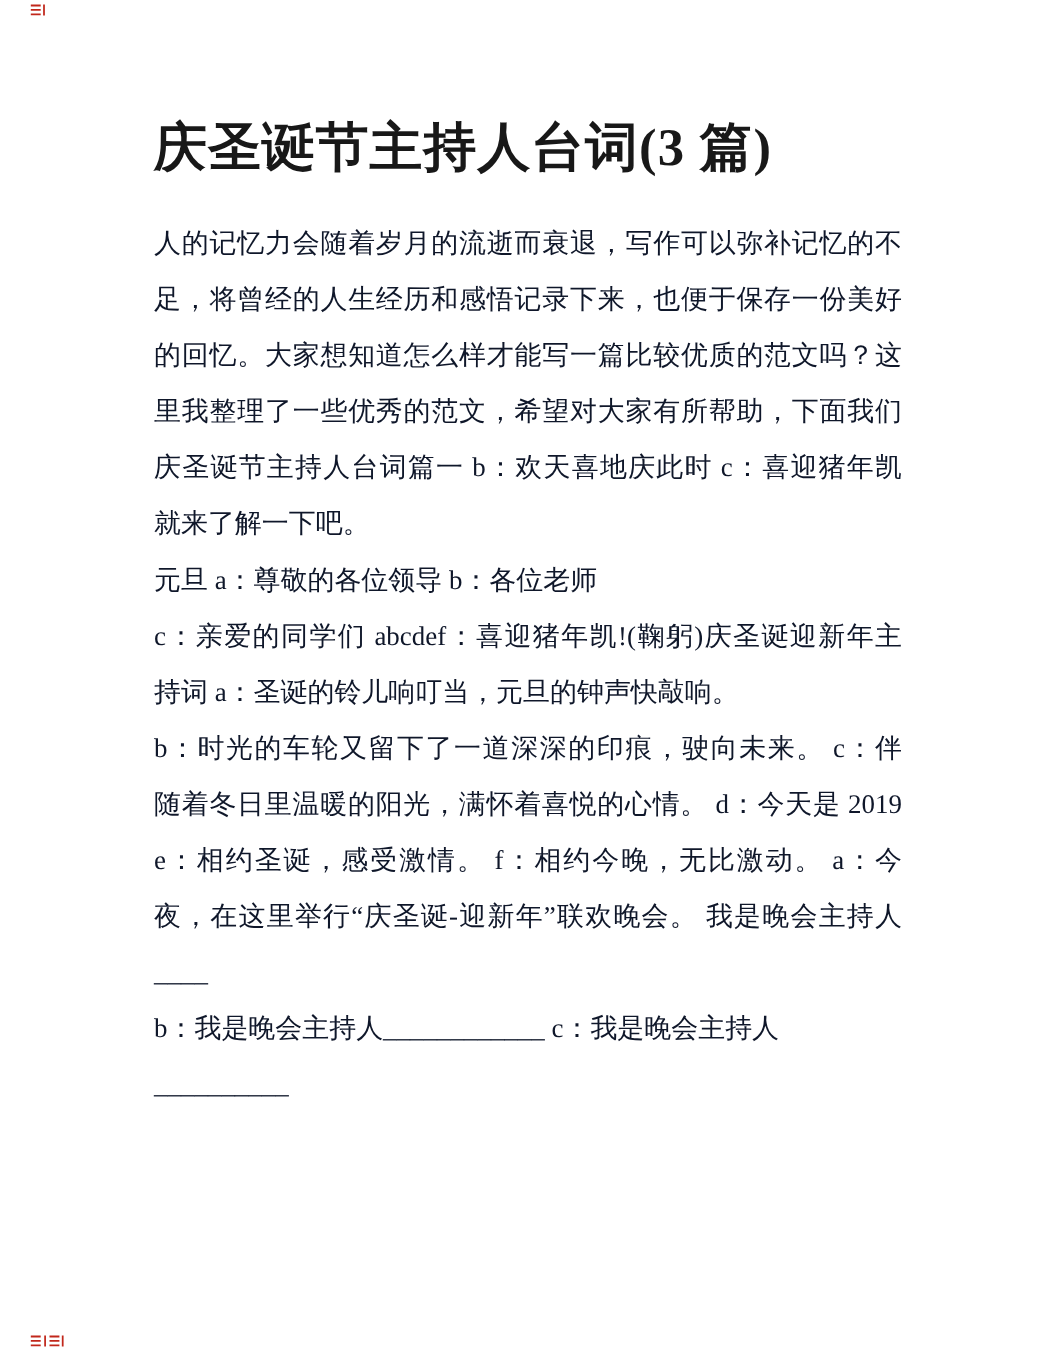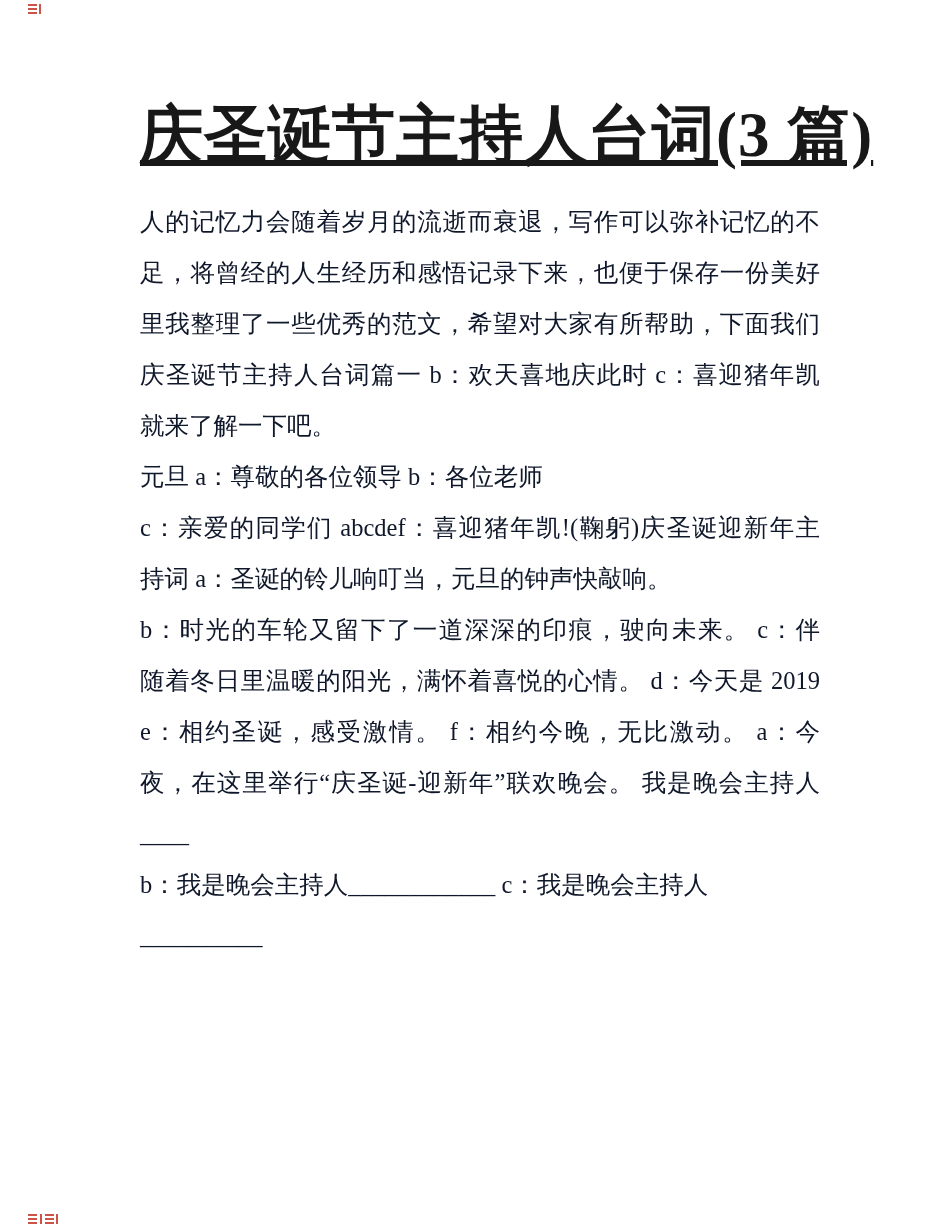--- a/index.html
+++ b/index.html
@@ -21,27 +21,26 @@
     line-height: 0;
   }
   .corner-mark.top { top: 3px; }
   .corner-mark.bottom { top: 1213px; }
   .doc-title {
     position: absolute;
     left: 140px;
     top: 106px;
     width: 680px;
     margin: 0;
-    font-size: 63px;
+    font-size: 48px;
     line-height: 58px;
     font-weight: bold;
     color: #181818;
     white-space: nowrap;
     letter-spacing: 1px;
-    text-decoration: underline;
   }
   .doc-body {
     position: absolute;
     left: 140px;
     top: 196px;
     width: 680px;
     color: #0f172a;
   }
   .text-line {
     height: 51px;
@@ -73,20 +72,21 @@
         <path d="M13 1 V11"></path>
       </g>
     </svg>
   </div>
 
   <h1 class="doc-title">庆圣诞节主持人台词(3 篇)</h1>
 
   <div class="doc-body" id="doc-body">
       <div class="text-line justify">人的记忆力会随着岁月的流逝而衰退，写作可以弥补记忆的不</div>
       <div class="text-line justify">足，将曾经的人生经历和感悟记录下来，也便于保存一份美好</div>
+      <div class="text-line justify">的回忆。大家想知道怎么样才能写一篇比较优质的范文吗？这</div>
       <div class="text-line justify">里我整理了一些优秀的范文，希望对大家有所帮助，下面我们</div>
       <div class="text-line justify">庆圣诞节主持人台词篇一 b：欢天喜地庆此时 c：喜迎猪年凯</div>
       <div class="text-line left">就来了解一下吧。</div>
       <div class="text-line left">元旦 a：尊敬的各位领导 b：各位老师</div>
       <div class="text-line justify">c：亲爱的同学们 abcdef：喜迎猪年凯!(鞠躬)庆圣诞迎新年主</div>
       <div class="text-line left">持词 a：圣诞的铃儿响叮当，元旦的钟声快敲响。</div>
       <div class="text-line justify">b：时光的车轮又留下了一道深深的印痕，驶向未来。 c：伴</div>
       <div class="text-line justify">随着冬日里温暖的阳光，满怀着喜悦的心情。 d：今天是 2019</div>
       <div class="text-line justify">e：相约圣诞，感受激情。 f：相约今晚，无比激动。 a：今</div>
       <div class="text-line justify">夜，在这里举行“庆圣诞-迎新年”联欢晚会。 我是晚会主持人</div>

